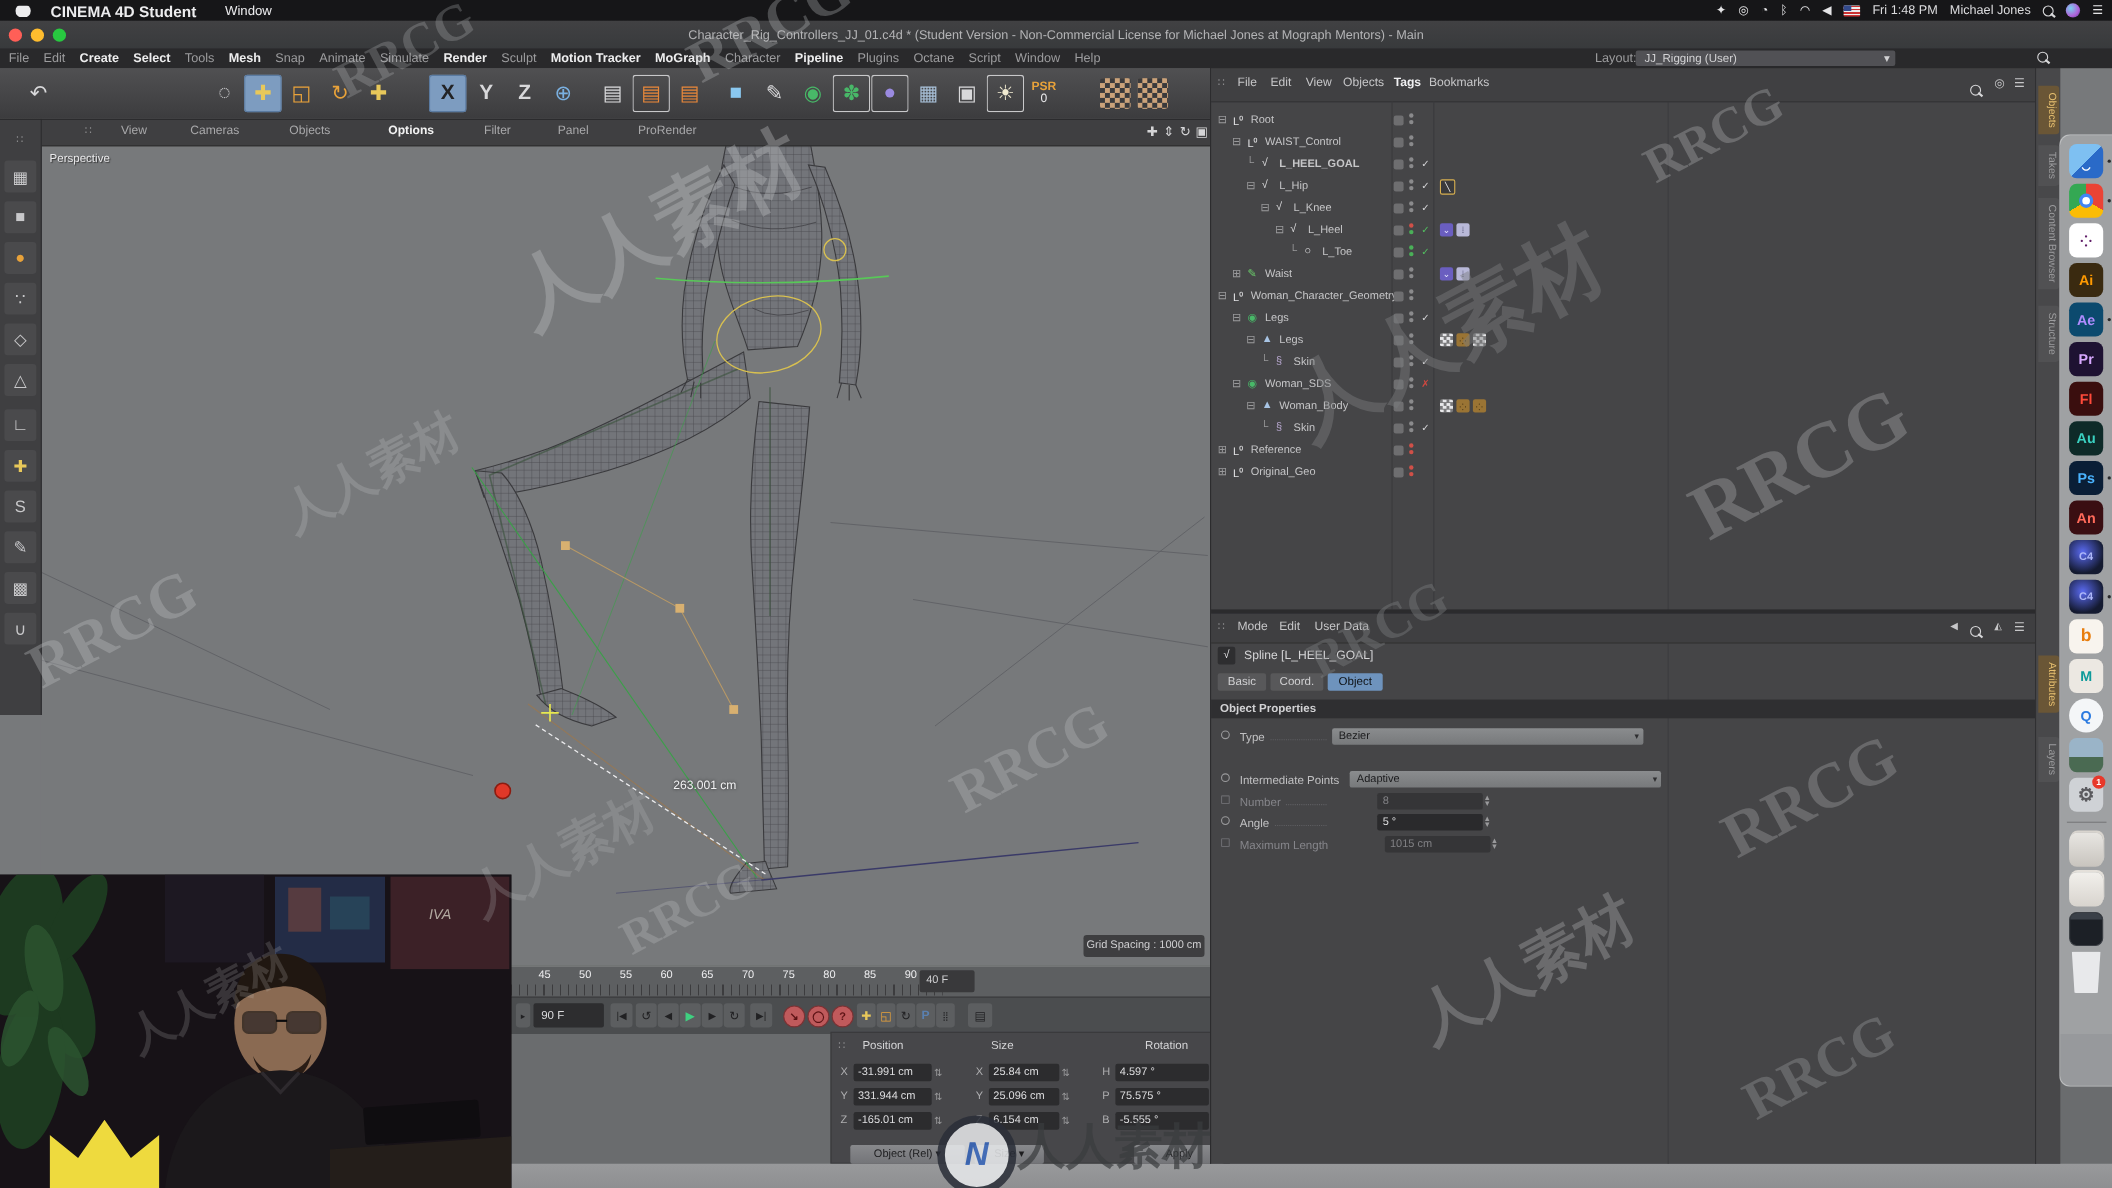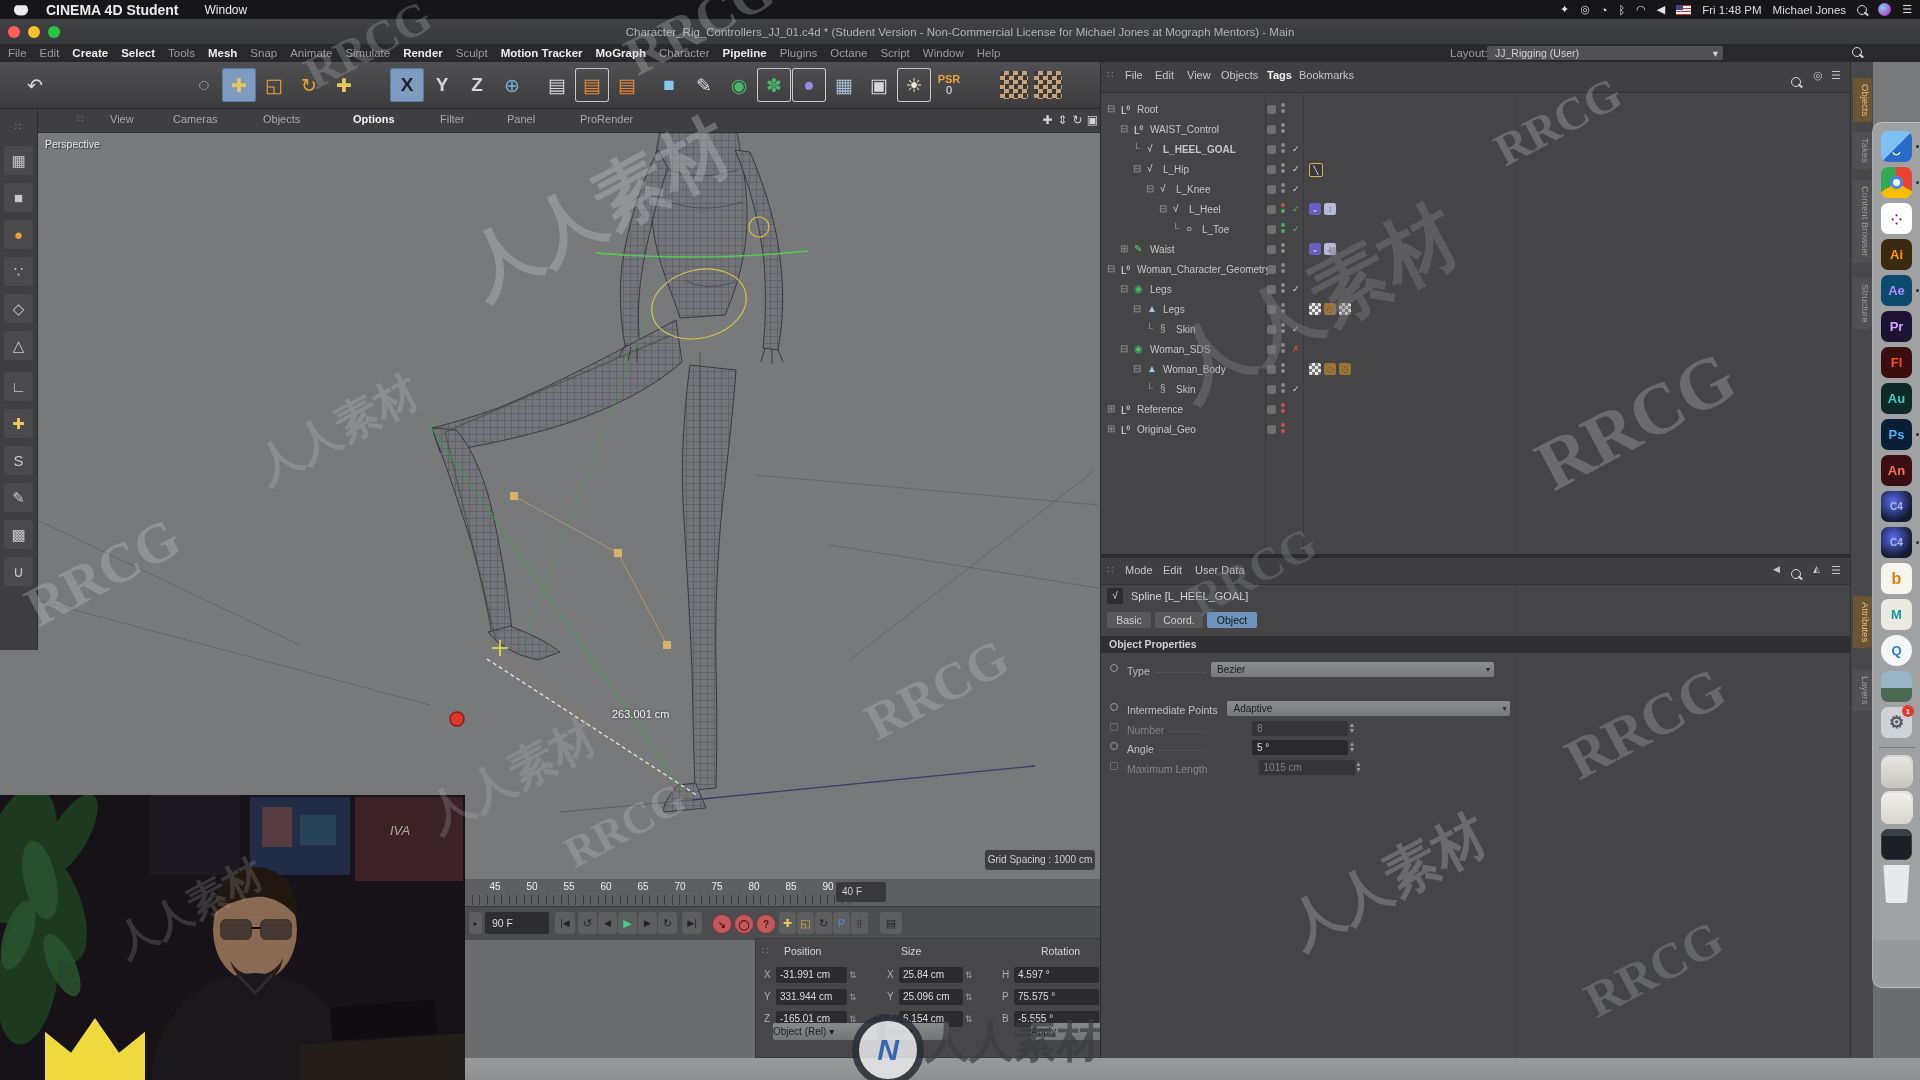--- a/index.html
+++ b/index.html
@@ -58,21 +58,21 @@
   #framefield{position:absolute;left:448px;top:5px;width:64px;height:22px;background:#2d2d2f;border-radius:2px;color:#dcdcde;font-size:10.5px;line-height:22px;padding-left:7px;box-sizing:border-box;}
   
   #botband{left:0;top:940px;width:1920px;height:118px;background:#6a6c6e;}
   #botstrip{left:0;top:1058px;width:1920px;height:22px;background:linear-gradient(#98999b,#8e8f91);}
   
   #coords{left:755px;top:938px;width:363px;height:120px;background:#47474a;border:1px solid #39393b;box-sizing:border-box;color:#cfcfd1;}
   #coords .hdr{position:absolute;top:6px;font-size:10.5px;color:#d4d4d6;}
   #coords .ax{position:absolute;font-size:10px;color:#aeaeb0;}
   .cfield{position:absolute;height:16px;background:#2c2c2e;border-radius:2px;color:#dedee0;font-size:10px;line-height:16px;padding-left:4px;box-sizing:border-box;white-space:nowrap;}
   .stp{position:absolute;font-size:9px;color:#9a9a9c;}
-  .cbtn{position:absolute;top:84px;height:17px;background:linear-gradient(#88898c,#737478);border-radius:2px;color:#1d1d1f;font-size:10px;line-height:17px;}
+  .cbtn{position:absolute;top:102px;height:17px;background:linear-gradient(#88898c,#737478);border-radius:2px;color:#1d1d1f;font-size:10px;line-height:17px;text-align:center;}
   
   #rpanel{left:1100px;top:60px;width:750px;height:998px;background:#454547;border-left:1px solid #2c2c2e;color:#c6c6c8;}
   #omhead{position:absolute;left:0;top:0;width:750px;height:32px;background:#404042;border-bottom:1px solid #333335;font-size:11px;}
   #omhead span{position:absolute;top:9px;}
   .handle{color:#8a8a8c;font-size:10px;letter-spacing:1px;}
   .omdivv{position:absolute;top:32px;width:1px;height:462px;background:#3a3a3c;}
   .om-row{position:absolute;left:0;width:750px;height:20px;font-size:10px;}
   .om-row .tw{position:absolute;top:3px;color:#9a9a9c;font-size:10px;}
   .om-row .oic{position:absolute;top:3px;font-size:10px;color:#e2e2e4;}
   .om-row .olabel{position:absolute;top:4px;color:#c6c6c8;white-space:nowrap;}

